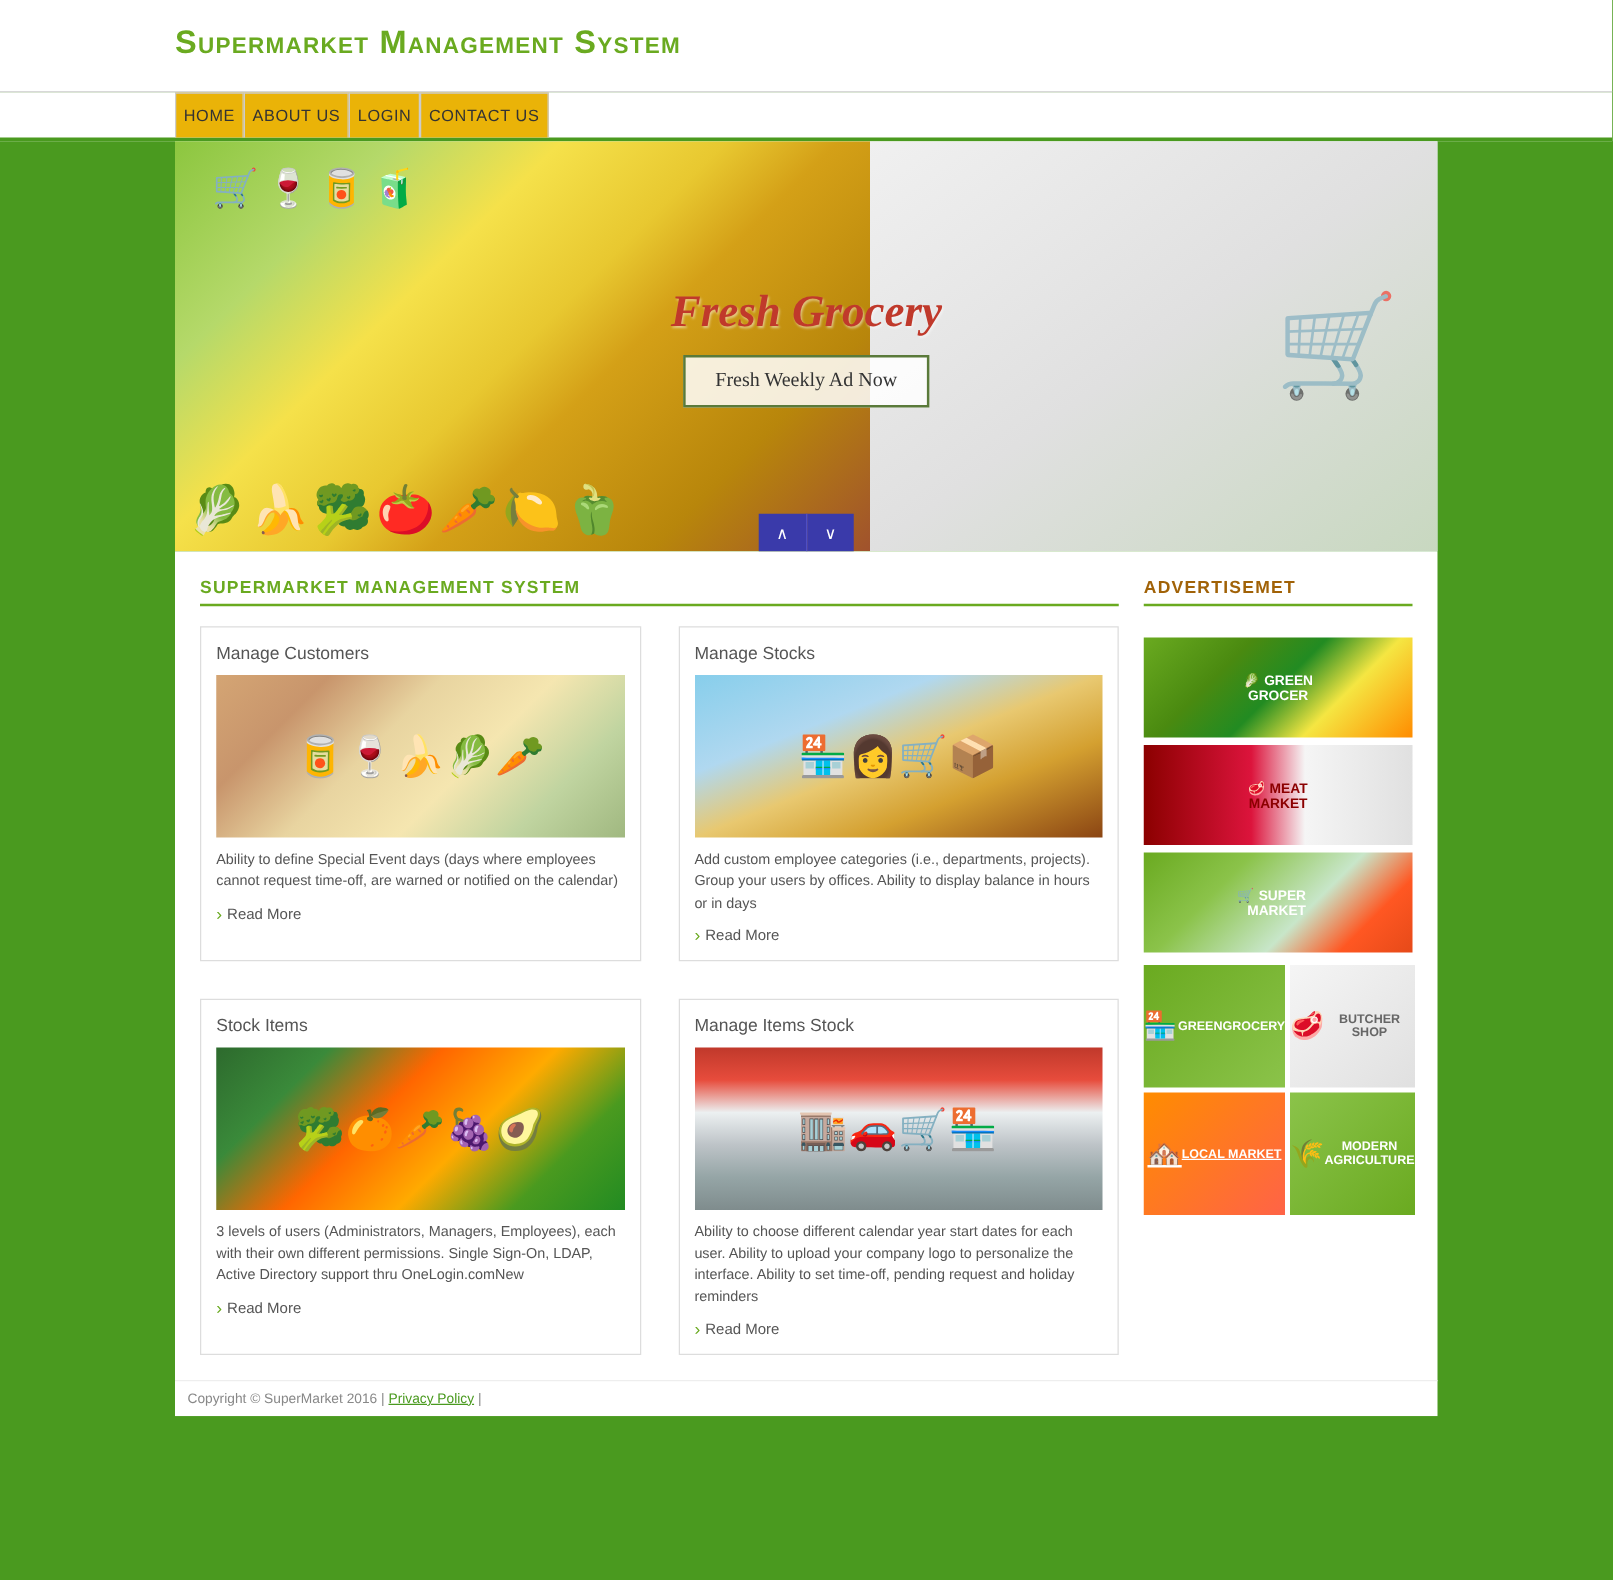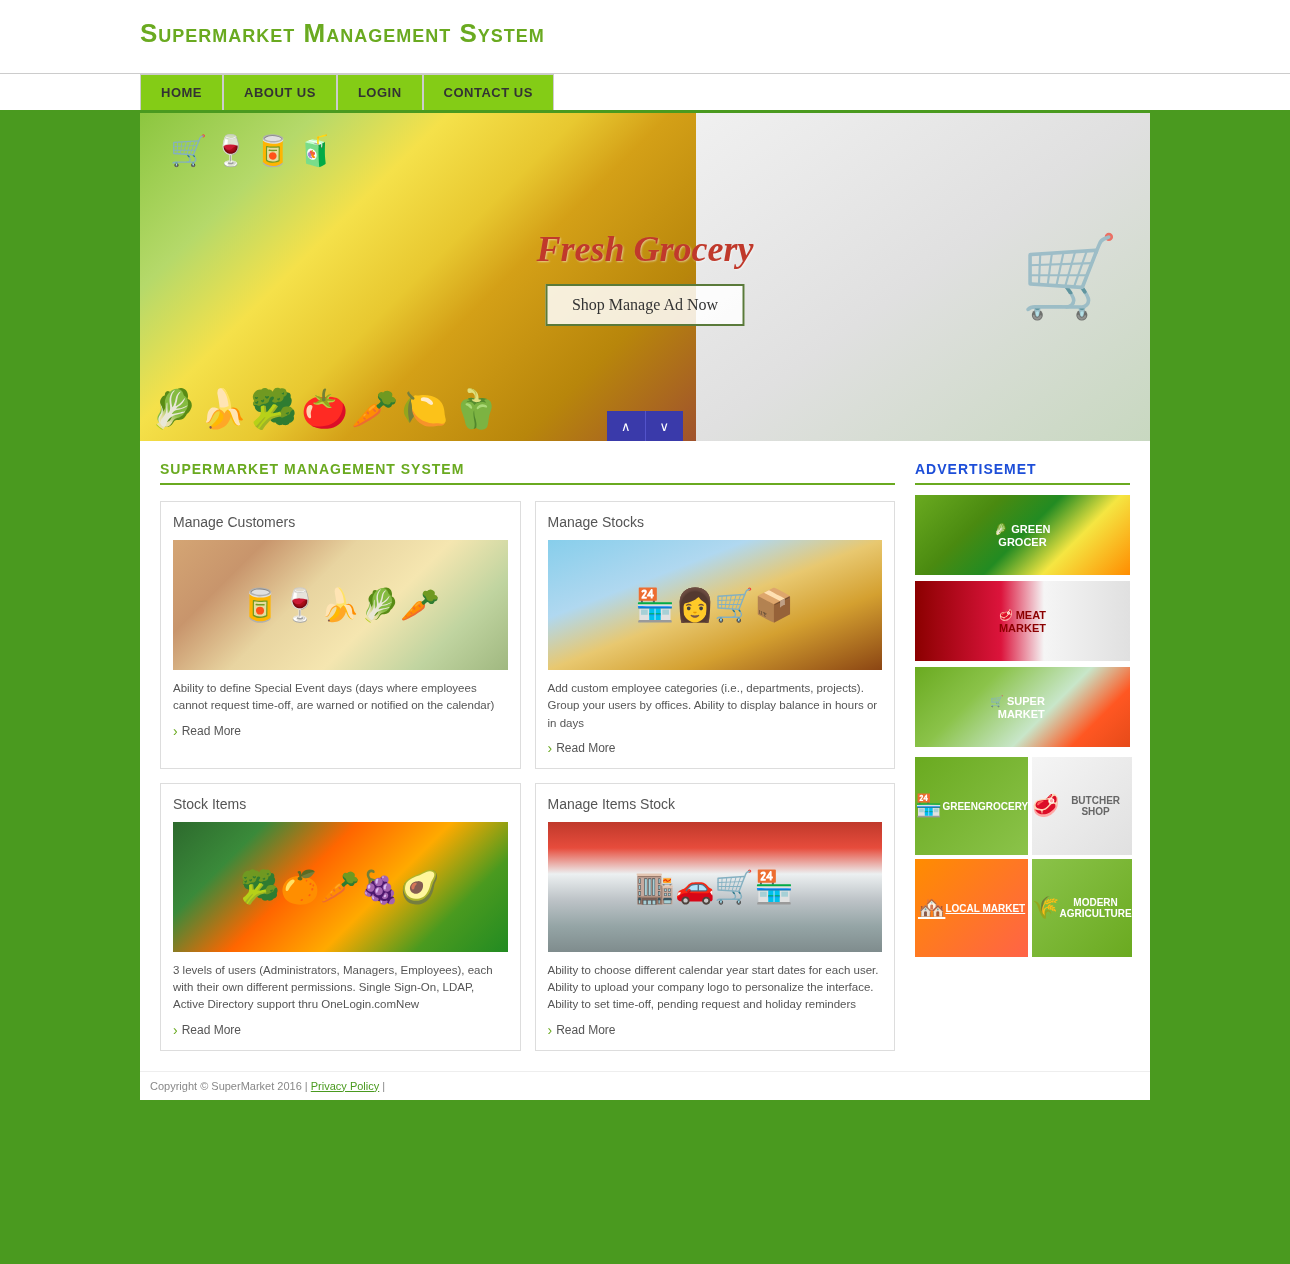--- a/index.html
+++ b/index.html
@@ -31,28 +31,28 @@
       padding: 0 140px;
       border-bottom: 3px solid #4a9a1f;
     }
     nav ul {
       list-style: none;
       display: flex;
       gap: 0;
     }
     nav ul li a {
       display: block;
-      padding: 10px 20px;
+      padding: 10px 6px;
       text-decoration: none;
       color: #333;
       font-size: 13px;
-      font-weight: bold;
+      font-weight: normal;
       border: 1px solid #ccc;
       border-bottom: none;
-      background: #84cc16;
+      background: #eab308;
       letter-spacing: 0.5px;
     }
 
     
     .banner {
       margin: 0 140px;
       background: linear-gradient(to right, #c8e6a0, #e8f5d0, #f0f8ff);
       height: 328px;
       position: relative;
       overflow: hidden;
@@ -182,21 +182,21 @@
       text-transform: uppercase;
       border-bottom: 2px solid #6aaa20;
       padding-bottom: 6px;
       margin-bottom: 16px;
     }
 
     
     .cards-grid {
       display: grid;
       grid-template-columns: 1fr 1fr;
-      gap: 14px;
+      gap: 30px;
     }
     .card {
       border: 1px solid #ddd;
       padding: 12px;
       background: #fff;
     }
     .card-title {
       font-size: 14px;
       color: #555;
       margin-bottom: 10px;
@@ -258,28 +258,28 @@
       cursor: pointer;
       text-decoration: none;
     }
     .card-link-arrow {
       color: #6aaa20;
       font-size: 14px;
     }
 
     
     .sidebar-title {
-      color: #1d4ed8;
+      color: #a16207;
       font-size: 14px;
       font-weight: bold;
       letter-spacing: 1px;
       text-transform: uppercase;
       border-bottom: 2px solid #6aaa20;
       padding-bottom: 6px;
-      margin-bottom: 10px;
+      margin-bottom: 25px;
     }
     .sidebar-img {
       width: 100%;
       margin-bottom: 6px;
       height: 80px;
       display: flex;
       align-items: center;
       justify-content: center;
       font-size: 11px;
       font-weight: bold;
@@ -365,21 +365,21 @@
   </ul>
 </nav>
 
 <div class="banner" style="position:relative; margin:0 140px;">
   <div class="banner-bg">
     <div class="banner-left"></div>
     <div class="banner-right"></div>
   </div>
   <div class="banner-text">
     <div class="banner-title">Fresh Grocery</div>
-    <button class="banner-btn">Shop Manage Ad Now</button>
+    <button class="banner-btn">Fresh Weekly Ad Now</button>
   </div>
   <div class="banner-controls">
     <button class="banner-ctrl-btn">∧</button>
     <button class="banner-ctrl-btn">∨</button>
   </div>
 </div>
 
 <div class="main-container">
 
   <div class="content-area">

